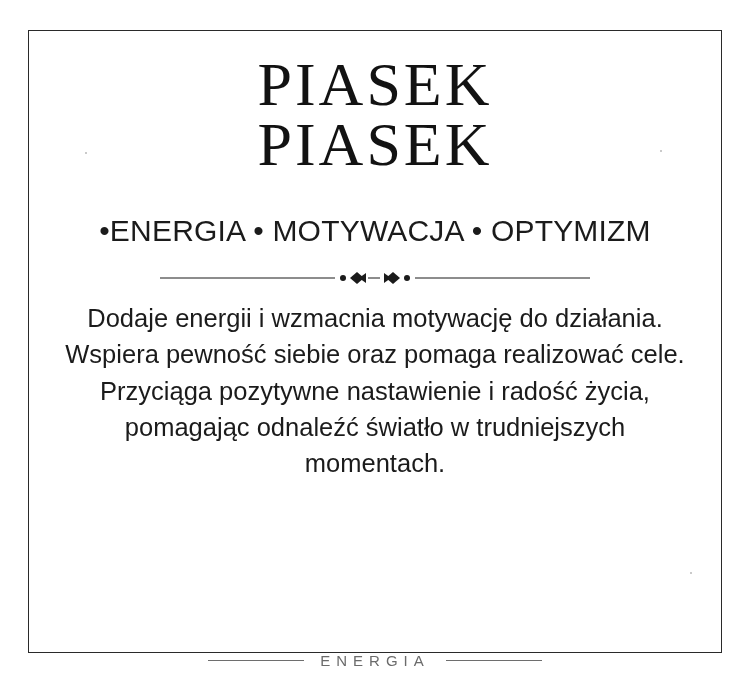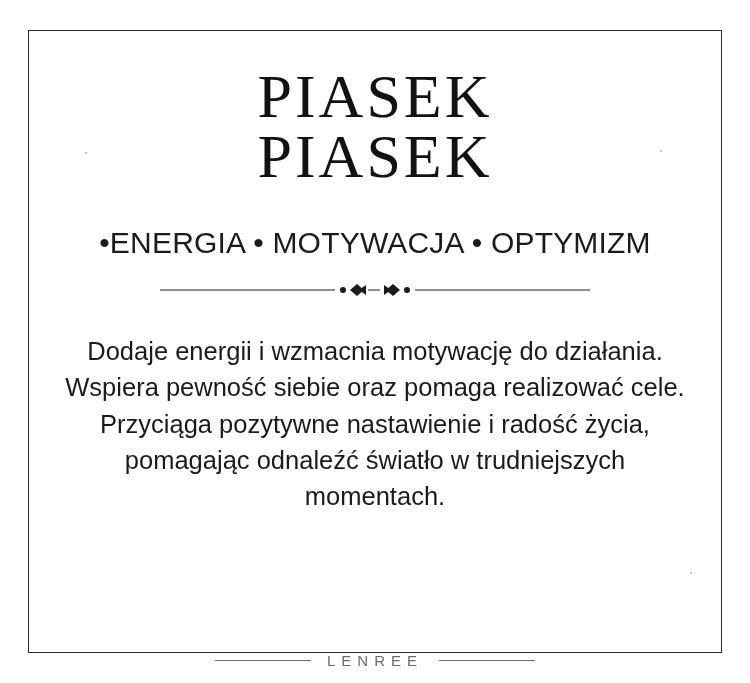--- a/index.html
+++ b/index.html
@@ -47,29 +47,29 @@
   }
 
   .title {
     font-family: "Liberation Serif", serif;
     font-weight: 400;
     font-size: 62px;
     line-height: 0.97;
     letter-spacing: 3px;
     text-align: center;
     color: #121212;
-    margin: 12px;
+    margin: 0;
     padding-top: 6px;
   }
   .title .line {
     display: block;
   }
 
   .subtitle {
-    margin-top: 28px;
+    margin-top: 40px;
     font-size: 30px;
     line-height: 1.1;
     letter-spacing: 0.2px;
     text-align: center;
     color: #1b1b1b;
     white-space: nowrap;
   }
 
   .divider {
     margin-top: 22px;
@@ -77,21 +77,21 @@
     height: 18px;
     display: flex;
     align-items: center;
     justify-content: center;
   }
   .divider svg {
     display: block;
   }
 
   .body-text {
-    margin-top: 34px;
+    margin-top: 13px;
     font-size: 25.5px;
     line-height: 1.42;
     text-align: center;
     color: #1b1b1b;
     max-width: 640px;
   }
 
   .footer {
     position: absolute;
     left: 0;
@@ -154,17 +154,17 @@
         <circle cx="247" cy="8" r="3" fill="#1b1b1b"></circle>
       </svg>
     </div>
 
     <p class="body-text">Dodaje energii i wzmacnia motywację do działania. Wspiera pewność siebie oraz pomaga realizować cele. Przyciąga pozytywne nastawienie i radość życia, pomagając odnaleźć światło w trudniejszych momentach.</p>
 
   </div>
 
   <div class="footer">
     <span class="rule"></span>
-    <span class="brand">LENREE</span>
+    <span class="brand">ENERGIA</span>
     <span class="rule"></span>
   </div>
 
 </div>
 
 </body></html>

